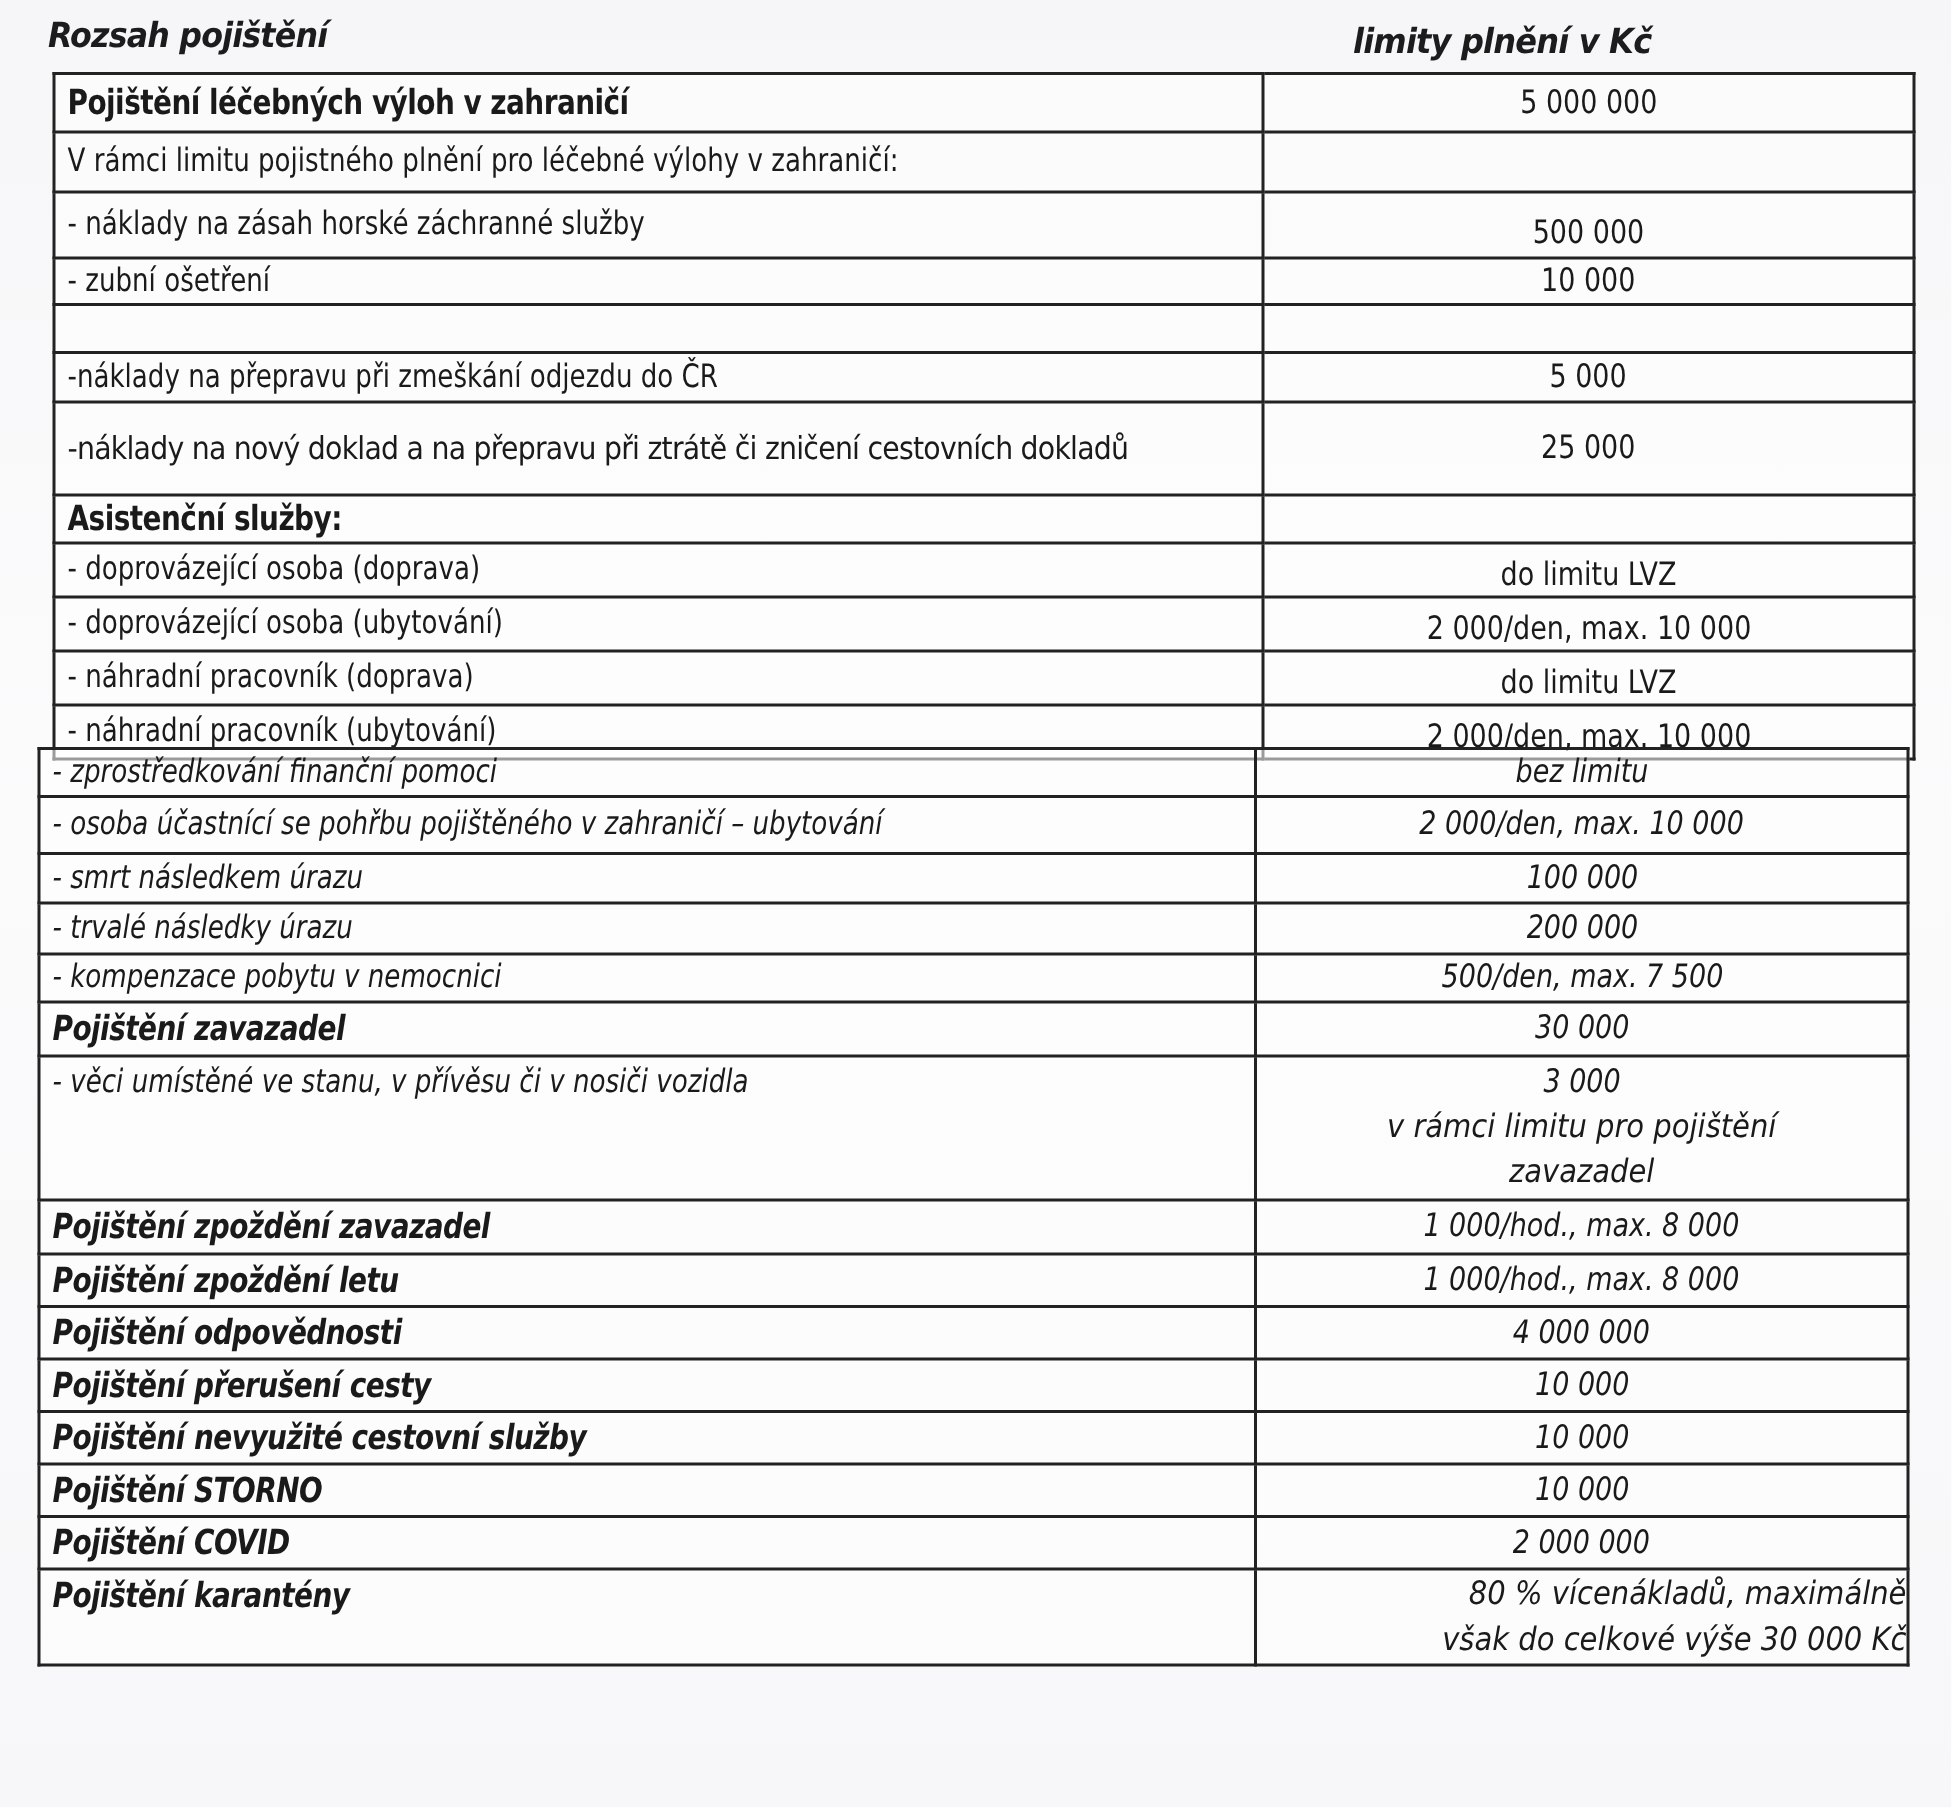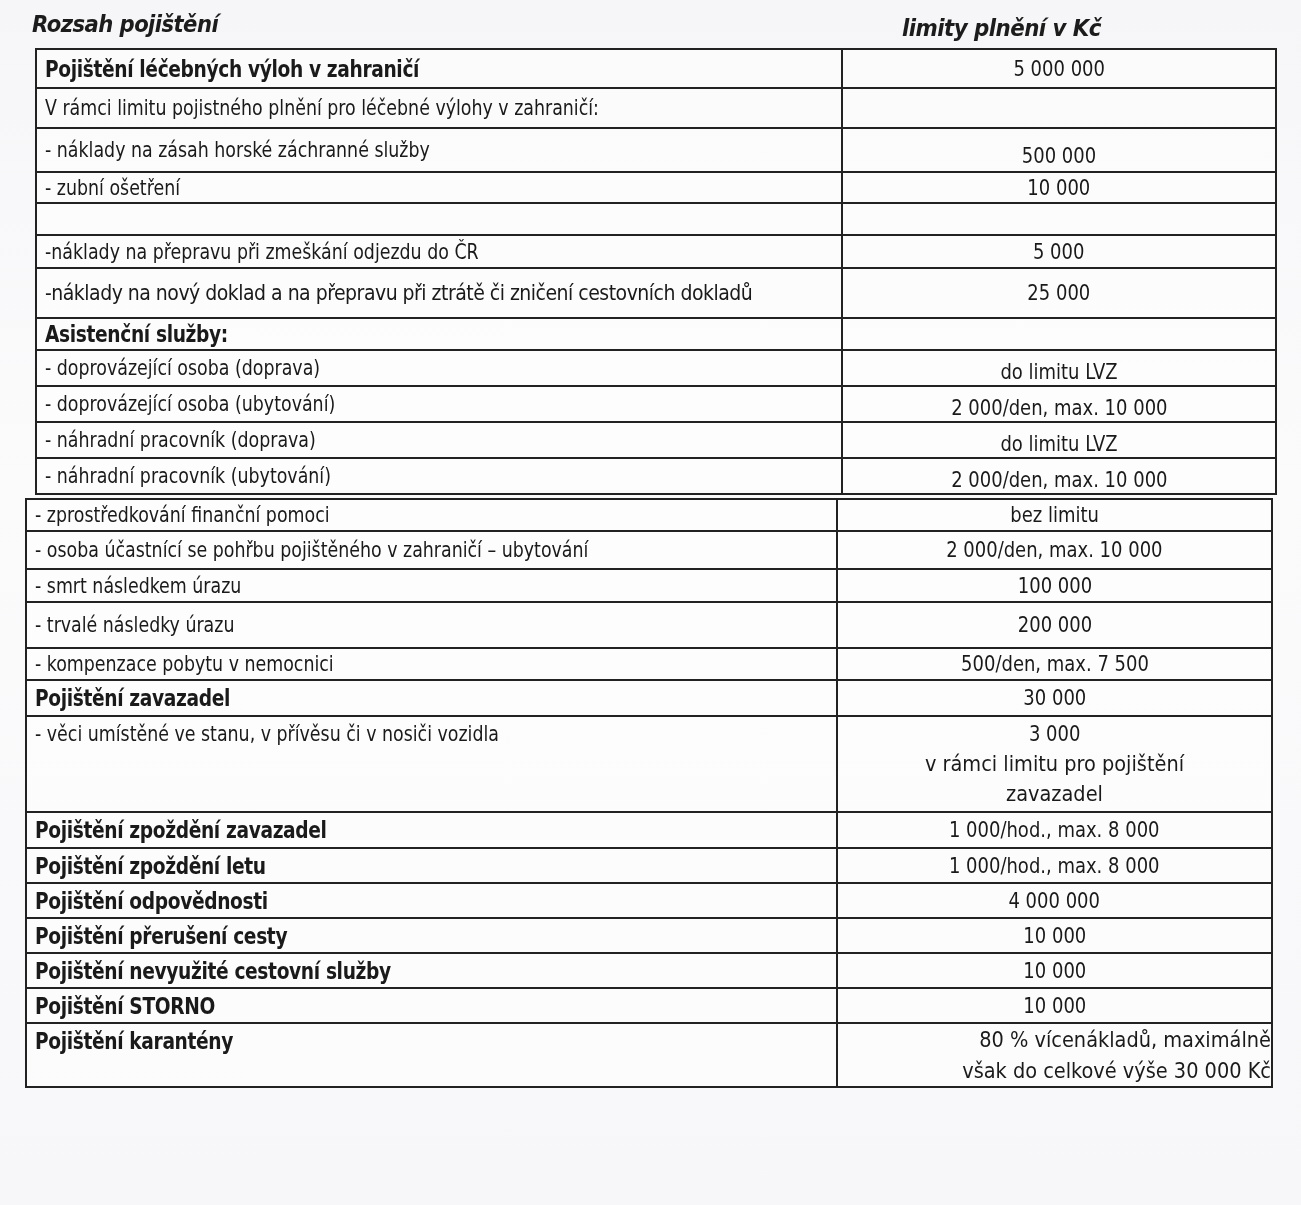--- a/index.html
+++ b/index.html
@@ -27,21 +27,21 @@
     border: 2px solid #222; padding: 0 0 0 0; vertical-align: middle; overflow: hidden;
     font-size: 21.5px; line-height: 26px; white-space: nowrap;
   }
   table.grid td.label { padding-left: 8px; }
   table.grid td.value { text-align: center; }
   table.grid td.bold { font-weight: bold; font-size: 23px; letter-spacing: -0.4px; margin-top: 18px; }
   table.grid td.wrap { white-space: normal; }
   .cond { display: inline-block; transform: scaleX(0.90); transform-origin: left center; }
   .cond-c { display: inline-block; transform: scaleX(0.93); transform-origin: center center; }
   #tbl-top { left: 35px; top: 48px; width: 1242px; }
-  #tbl-bottom { left: 25px; top: 498px; width: 1248px; }
+  #tbl-bottom { left: 25px; top: 498px; width: 1248px; font-style: italic; }
   #tbl-top col.c1 { width: 806px; }
   #tbl-bottom col.c1 { width: 811px; }
 </style>
 </head>
 <body>
 
 <div class="scan-tint"></div>
 
 <div class="header-left">Rozsah pojištění</div>
 <div class="header-right">limity plnění v Kč</div>
@@ -69,21 +69,21 @@
       <td class="value"><span class="cond-c">10 000</span></td>
     </tr>
     <tr style="height:32px">
       <td class="label"><span class="cond"></span></td>
       <td class="value"><span class="cond-c"></span></td>
     </tr>
     <tr style="height:33px">
       <td class="label"><span class="cond">-náklady na přepravu při zmeškání odjezdu do ČR</span></td>
       <td class="value"><span class="cond-c">5 000</span></td>
     </tr>
-    <tr style="height:50px">
+    <tr style="height:62px">
       <td class="label wrap"><span class="cond" style="transform:none;letter-spacing:-0.5px;font-size:21px">-náklady na nový doklad a na přepravu při ztrátě či zničení cestovních dokladů</span></td>
       <td class="value"><span class="cond-c">25 000</span></td>
     </tr>
     <tr style="height:32px">
       <td class="label bold"><span class="cond">Asistenční služby:</span></td>
       <td class="value"><span class="cond-c"></span></td>
     </tr>
     <tr style="height:32px">
       <td class="label"><span class="cond">- doprovázející osoba (doprava)</span></td>
       <td class="value" style="padding-top:8px"><span class="cond-c">do limitu LVZ</span></td>
@@ -114,21 +114,21 @@
       <td class="value"><span class="cond-c">bez limitu</span></td>
     </tr>
     <tr style="height:38px">
       <td class="label"><span class="cond">- osoba účastnící se pohřbu pojištěného v zahraničí – ubytování</span></td>
       <td class="value"><span class="cond-c">2 000/den, max. 10 000</span></td>
     </tr>
     <tr style="height:33px">
       <td class="label"><span class="cond">- smrt následkem úrazu</span></td>
       <td class="value"><span class="cond-c">100 000</span></td>
     </tr>
-    <tr style="height:46px">
+    <tr style="height:34px">
       <td class="label"><span class="cond">- trvalé následky úrazu</span></td>
       <td class="value"><span class="cond-c">200 000</span></td>
     </tr>
     <tr style="height:32px">
       <td class="label"><span class="cond">- kompenzace pobytu v nemocnici</span></td>
       <td class="value"><span class="cond-c">500/den, max. 7 500</span></td>
     </tr>
     <tr style="height:36px">
       <td class="label bold"><span class="cond">Pojištění zavazadel</span></td>
       <td class="value"><span class="cond-c">30 000</span></td>
@@ -157,20 +157,24 @@
       <td class="value"><span class="cond-c">10 000</span></td>
     </tr>
     <tr style="height:35px">
       <td class="label bold"><span class="cond">Pojištění nevyužité cestovní služby</span></td>
       <td class="value"><span class="cond-c">10 000</span></td>
     </tr>
     <tr style="height:35px">
       <td class="label bold"><span class="cond">Pojištění STORNO</span></td>
       <td class="value"><span class="cond-c">10 000</span></td>
     </tr>
+    <tr style="height:35px">
+      <td class="label bold"><span class="cond">Pojištění COVID</span></td>
+      <td class="value"><span class="cond-c">2 000 000</span></td>
+    </tr>
     <tr style="height:60px">
       <td class="label bold" style="vertical-align:top;padding-top:4px"><span class="cond">Pojištění karantény</span></td>
       <td class="value" style="text-align:right;padding-left:14px;line-height:31px">
         <span>80 % vícenákladů, maximálně</span><br>
         <span>však do celkové výše 30 000 Kč</span>
       </td>
     </tr>
   </tbody>
 </table>
 

